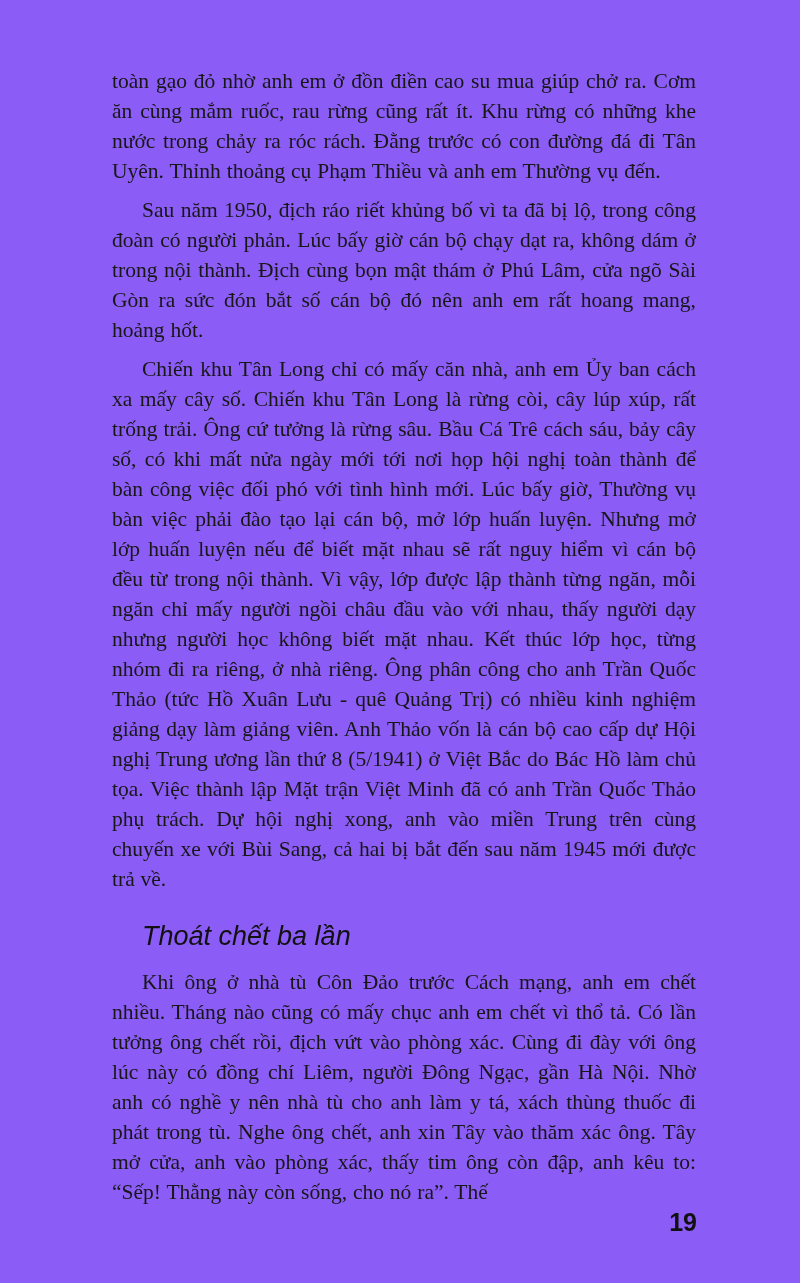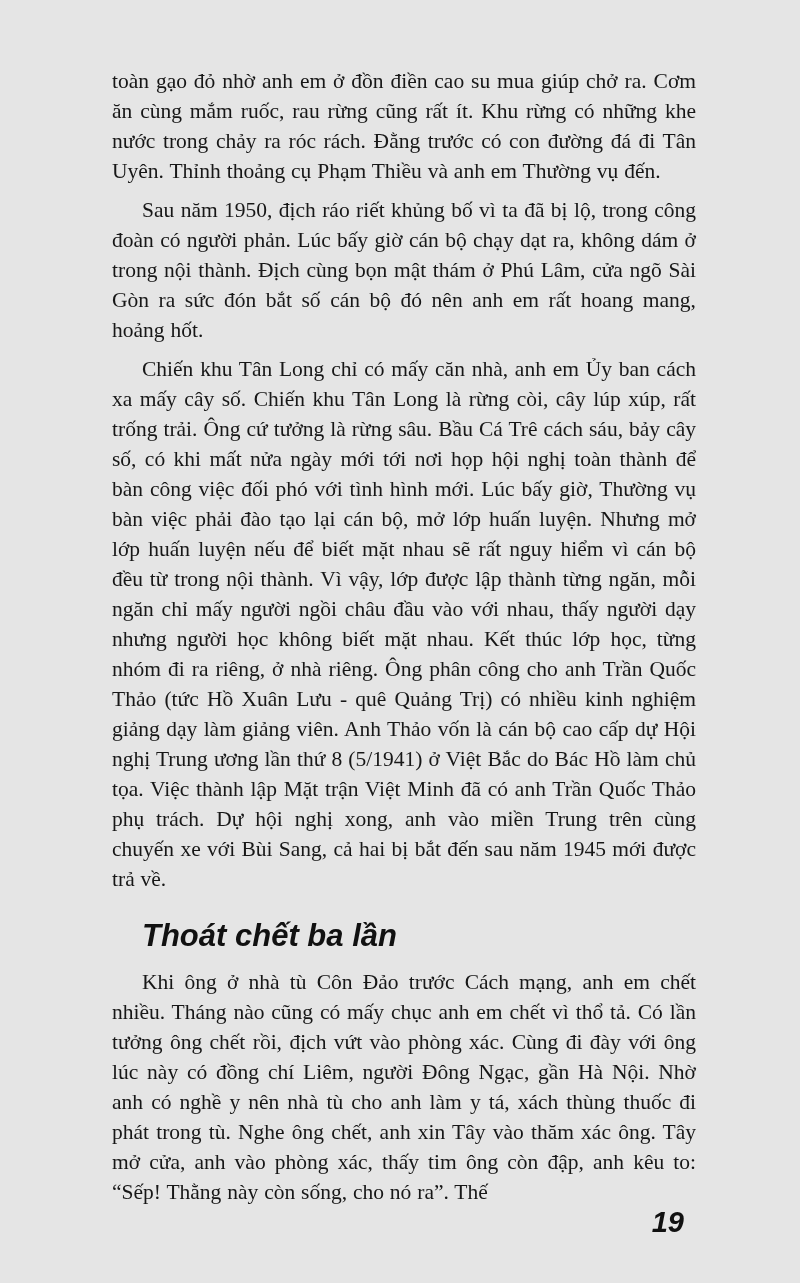--- a/index.html
+++ b/index.html
@@ -8,21 +8,21 @@
   }
   body {
     width: 800px;
     height: 1283px;
     background: #ffffff;
   }
   .page {
     position: relative;
     width: 800px;
     height: 1283px;
-    background: #e5e5e5;
+    background: #8b5cf6;
     overflow: hidden;
     font-family: "Liberation Serif", "DejaVu Serif", serif;
     color: #171717;
   }
   .content {
     position: absolute;
     left: 112px;
     top: 66px;
     width: 584px;
   }
@@ -35,35 +35,34 @@
     word-spacing: 0.5px;
   }
   .body-para.no-indent {
     text-indent: 0;
   }
   .section-heading {
     margin: 26px 0 15px 0;
     padding-left: 30px;
     font-family: "Liberation Sans", "DejaVu Sans", sans-serif;
     font-style: italic;
-    font-weight: bold;
-    font-size: 31px;
+    font-weight: normal;
+    font-size: 27px;
     line-height: 32px;
     color: #111111;
   }
   .page-number {
     position: absolute;
     top: 1207px;
-    right: 116px;
+    right: 103px;
     font-family: "Liberation Sans", "DejaVu Sans", sans-serif;
     font-weight: bold;
-    font-size: 29px;
+    font-size: 25px;
     line-height: 30px;
     color: #111111;
-    font-style: italic;
   }
 </style>
 </head>
 <body>
 
 <div class="page">
   <main class="content">
     <p class="body-para no-indent">toàn gạo đỏ nhờ anh em ở đồn điền cao su mua giúp chở ra. Cơm ăn cùng mắm ruốc, rau rừng cũng rất ít. Khu rừng có những khe nước trong chảy ra róc rách. Đằng trước có con đường đá đi Tân Uyên. Thỉnh thoảng cụ Phạm Thiều và anh em Thường vụ đến.</p>
     <p class="body-para">Sau năm 1950, địch ráo riết khủng bố vì ta đã bị lộ, trong công đoàn có người phản. Lúc bấy giờ cán bộ chạy dạt ra, không dám ở trong nội thành. Địch cùng bọn mật thám ở Phú Lâm, cửa ngõ Sài Gòn ra sức đón bắt số cán bộ đó nên anh em rất hoang mang, hoảng hốt.</p>
     <p class="body-para">Chiến khu Tân Long chỉ có mấy căn nhà, anh em Ủy ban cách xa mấy cây số. Chiến khu Tân Long là rừng còi, cây lúp xúp, rất trống trải. Ông cứ tưởng là rừng sâu. Bầu Cá Trê cách sáu, bảy cây số, có khi mất nửa ngày mới tới nơi họp hội nghị toàn thành để bàn công việc đối phó với tình hình mới. Lúc bấy giờ, Thường vụ bàn việc phải đào tạo lại cán bộ, mở lớp huấn luyện. Nhưng mở lớp huấn luyện nếu để biết mặt nhau sẽ rất nguy hiểm vì cán bộ đều từ trong nội thành. Vì vậy, lớp được lập thành từng ngăn, mỗi ngăn chỉ mấy người ngồi châu đầu vào với nhau, thấy người dạy nhưng người học không biết mặt nhau. Kết thúc lớp học, từng nhóm đi ra riêng, ở nhà riêng. Ông phân công cho anh Trần Quốc Thảo (tức Hồ Xuân Lưu - quê Quảng Trị) có nhiều kinh nghiệm giảng dạy làm giảng viên. Anh Thảo vốn là cán bộ cao cấp dự Hội nghị Trung ương lần thứ 8 (5/1941) ở Việt Bắc do Bác Hồ làm chủ tọa. Việc thành lập Mặt trận Việt Minh đã có anh Trần Quốc Thảo phụ trách. Dự hội nghị xong, anh vào miền Trung trên cùng chuyến xe với Bùi Sang, cả hai bị bắt đến sau năm 1945 mới được trả về.</p>

